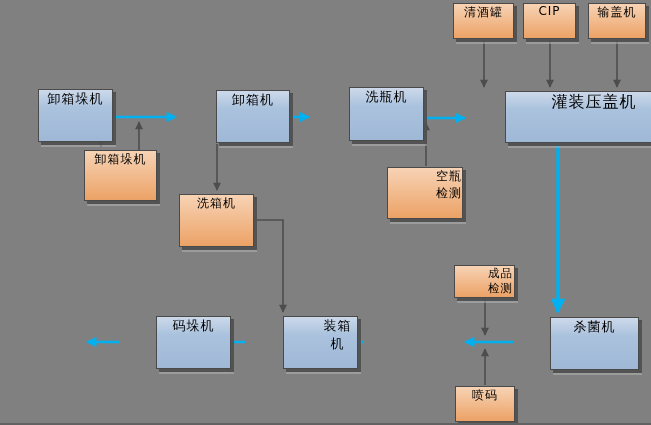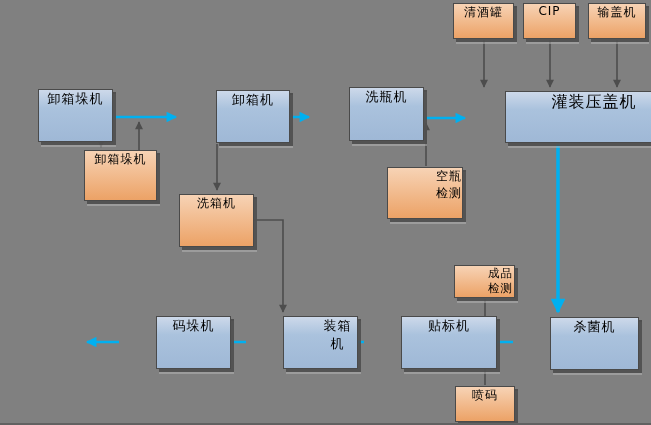--- a/index.html
+++ b/index.html
@@ -101,23 +101,20 @@
     </div>
   <div class="node process" id="n-bottle-washer">
       <span>洗瓶机</span>
     </div>
   <div class="node process big" id="n-filler">
       <span>灌装压盖机</span>
     </div>
   <div class="node process" id="n-sterilizer">
       <span>杀菌机</span>
     </div>
-  <div class="node process" id="n-labeler">
-      <span>贴标机</span>
-    </div>
   <div class="node process" id="n-case-packer">
       <span>装箱机</span>
     </div>
   <div class="node process" id="n-palletizer">
       <span>码垛机</span>
     </div>
 
   <div class="node aux" id="n-pre-wash">
       <span>卸箱垛机</span>
     </div>

